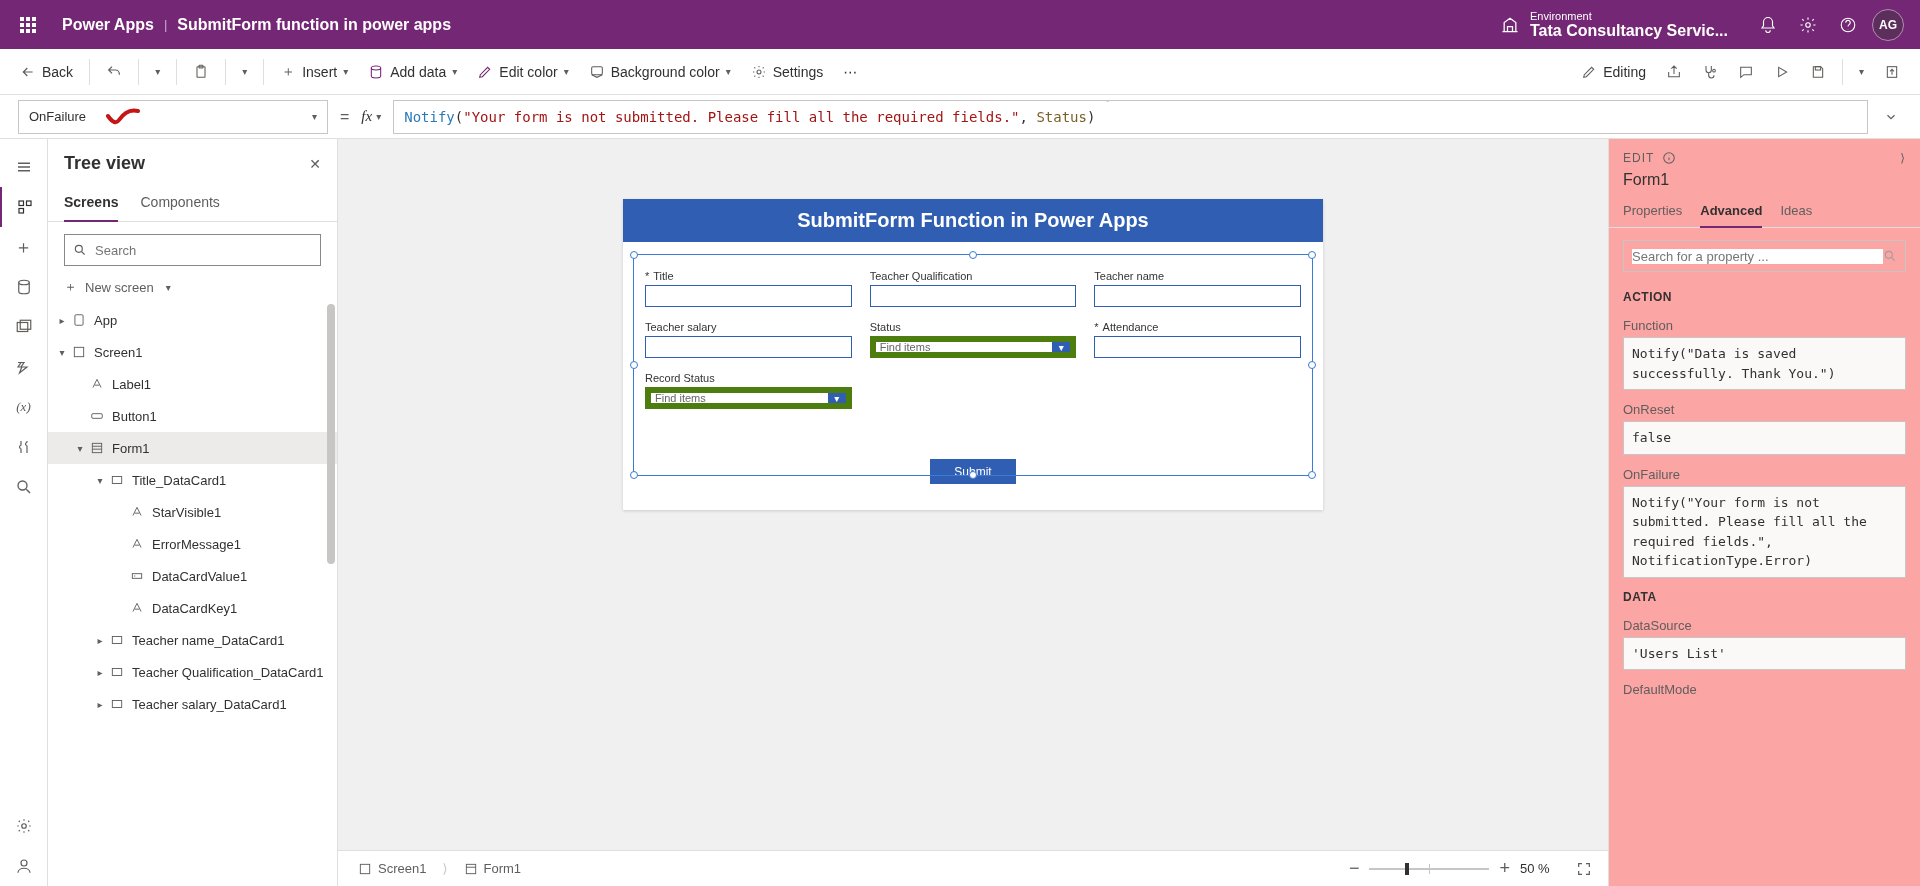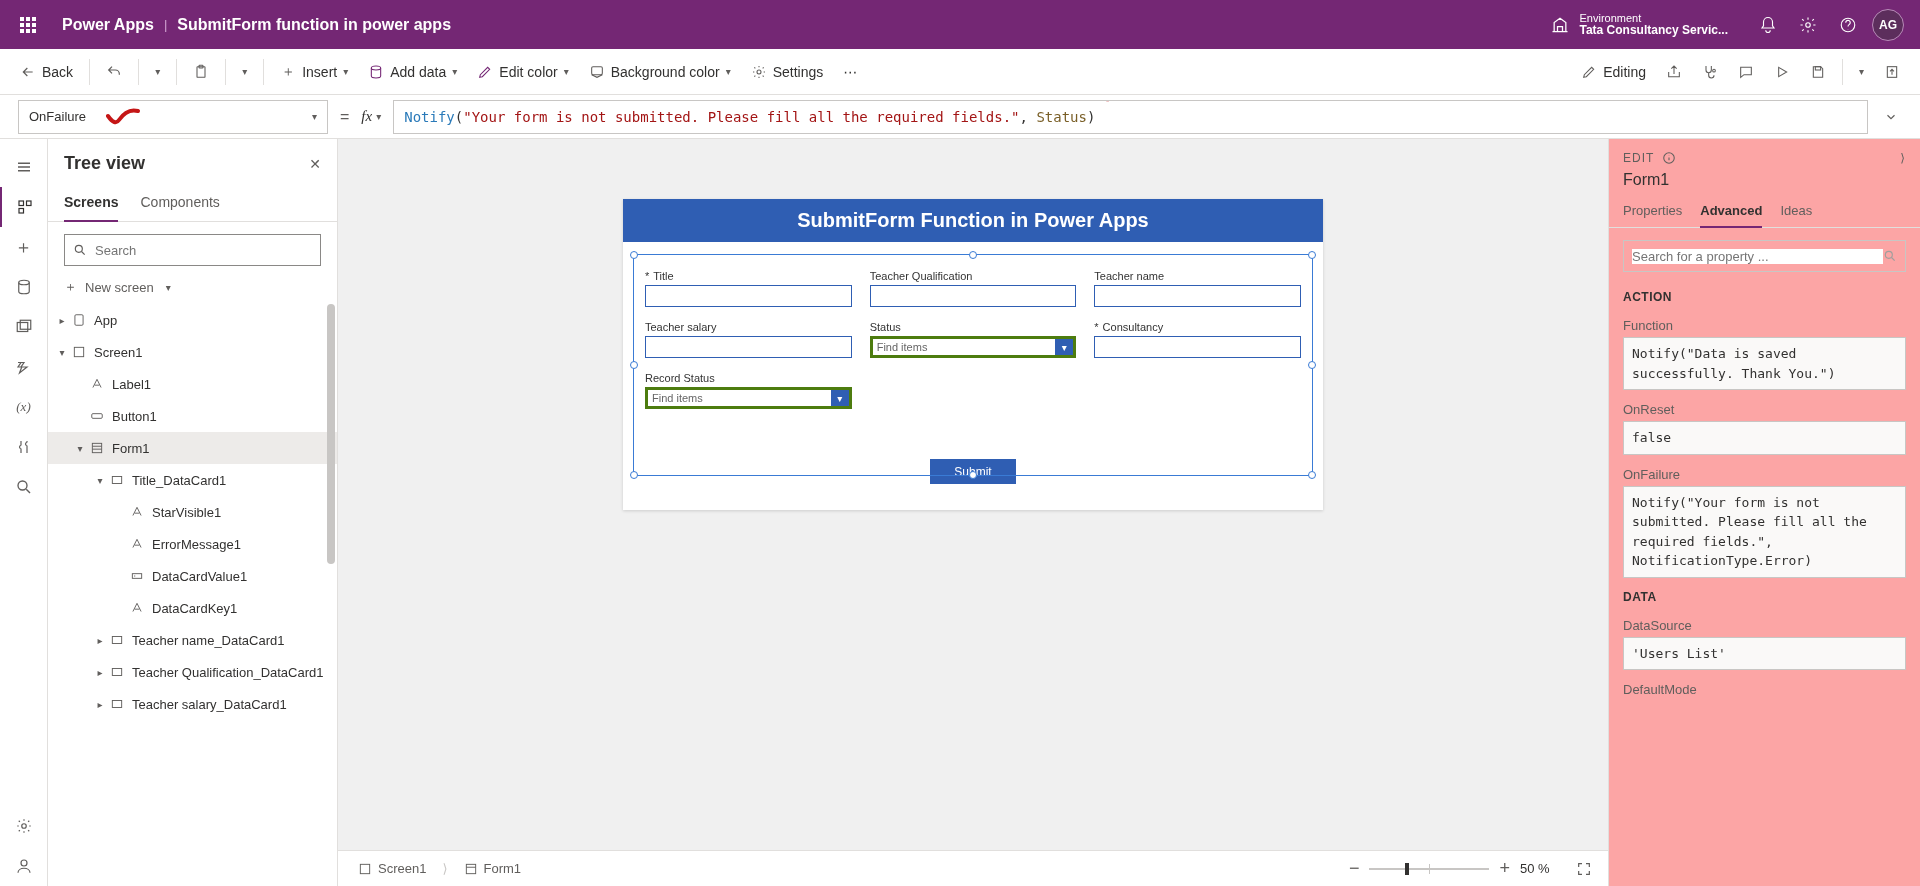--- a/index.html
+++ b/index.html
@@ -9,21 +9,21 @@
 .header { height: 49px; background: #742774; color: #fff; display: flex; align-items: center; padding: 0 12px; }
 .waffle { width: 32px; height: 32px; display: grid; grid-template-columns: repeat(3,4px); grid-template-rows: repeat(3,4px); gap: 2px; align-content: center; justify-content: center; cursor: pointer; }
 .waffle span { background:#fff; width:4px; height:4px; }
 .app-title { margin-left: 18px; font-size: 16px; font-weight:600; }
 .app-sep { margin:0 10px; color:#d1a3d1; }
 .app-sub { font-size:16px; font-weight:600; }
 .header-spacer { flex:1; }
 .env-block { display:flex; align-items:center; gap:10px; margin-right:20px; }
 .env-text { line-height:1.1; }
 .env-label { font-size:11px; }
-.env-name { font-size:12px; font-weight:600; }
+.env-name { font-size:16px; font-weight:600; }
 .header-icon { width:40px; height:40px; display:flex; align-items:center; justify-content:center; cursor:pointer; }
 .avatar { width:32px; height:32px; border-radius:50%; background:#5c2e5c; border:1px solid #b88ab8; display:flex; align-items:center; justify-content:center; font-size:12px; font-weight:600; }
 
 
 .cmdbar { height:46px; border-bottom:1px solid #e1dfdd; display:flex; align-items:center; padding:0 12px; gap:4px; background:#fff; }
 .cmd-btn { display:flex; align-items:center; gap:6px; padding:6px 8px; cursor:pointer; font-size:14px; color:#323130; border-radius:2px;justify-content:center; }
 .cmd-sep { width:1px; height:26px; background:#e1dfdd; margin:0 4px; }
 .cmd-spacer { flex:1; }
 .chev { font-size:10px; color:#605e5c; }
 .cmd-icon { width:16px; height:16px; display:flex; align-items:center; justify-content:center; color:#605e5c; }
@@ -75,21 +75,21 @@
 .canvas-area { flex:1; display:flex; align-items:flex-start; justify-content:center; padding-top:60px; }
 .canvas-card { width:700px; background:#fff; box-shadow:0 1px 3px rgba(0,0,0,0.15); }
 .canvas-header { background:#2f5eb3; color:#fff; font-size:20px; font-weight:700; text-align:center; padding:10px 0; }
 .form-area { padding:18px 12px 18px; position:relative; }
 .selection-outline { position:absolute; left:10px; right:10px; top:12px; height:222px; border:1px solid #3a7bd5; }
 .sel-handle { position:absolute; width:8px; height:8px; background:#fff; border:1px solid #3a7bd5; border-radius:50%; }
 .form-grid { display:grid; grid-template-columns:repeat(3,1fr); gap:14px 18px; padding:10px 10px 6px; }
 .field-label { font-size:11px; color:#333; margin-bottom:3px; display:flex; gap:4px; }
 .req { color:#333; }
 .field-input { height:22px; border:1px solid #2f5eb3; background:#fff; width:100%; }
-.field-select { height:22px; border:3px solid #4d7c0f; display:flex; align-items:center; font-size:11px; color:#666; }
+.field-select { height:22px; border:6px solid #4d7c0f; display:flex; align-items:center; font-size:11px; color:#666; }
 .field-select span { padding-left:4px; flex:1; }
 .sel-btn { width:18px; height:100%; background:#2f5eb3; color:#fff; display:flex; align-items:center; justify-content:center; font-size:10px; }
 .submit-btn { margin:44px auto 8px; width:86px; height:25px; background:#2f5eb3; color:#fff; border:none; font-size:12px; display:block; cursor:pointer; }
 
 
 .canvas-footer { height:36px; border-top:1px solid #e1dfdd; background:#fff; display:flex; align-items:center; padding:0 12px; gap:8px; font-size:13px; }
 .bc-item { display:flex; align-items:center; gap:6px; padding:4px 8px; cursor:pointer; color:#605e5c; }
 .bc-sep { color:#c8c6c4; }
 .canvas-footer .spacer { flex:1; }
 .zoom-ctrl { display:flex; align-items:center; gap:10px; }
@@ -583,21 +583,21 @@
                   <span>Status</span>
                 </div>
               <div class="field-select">
                   <span>Find items</span>
                   <div class="sel-btn">▾</div>
                 </div>
             </div>
             <div>
               <div class="field-label">
                   <span class="req">*</span>
-                  <span>Consultancy</span>
+                  <span>Attendance</span>
                 </div>
               <div class="field-input"></div>
             </div>
             <div>
               <div class="field-label">
                   <span>Record Status</span>
                 </div>
               <div class="field-select">
                   <span>Find items</span>
                   <div class="sel-btn">▾</div>

